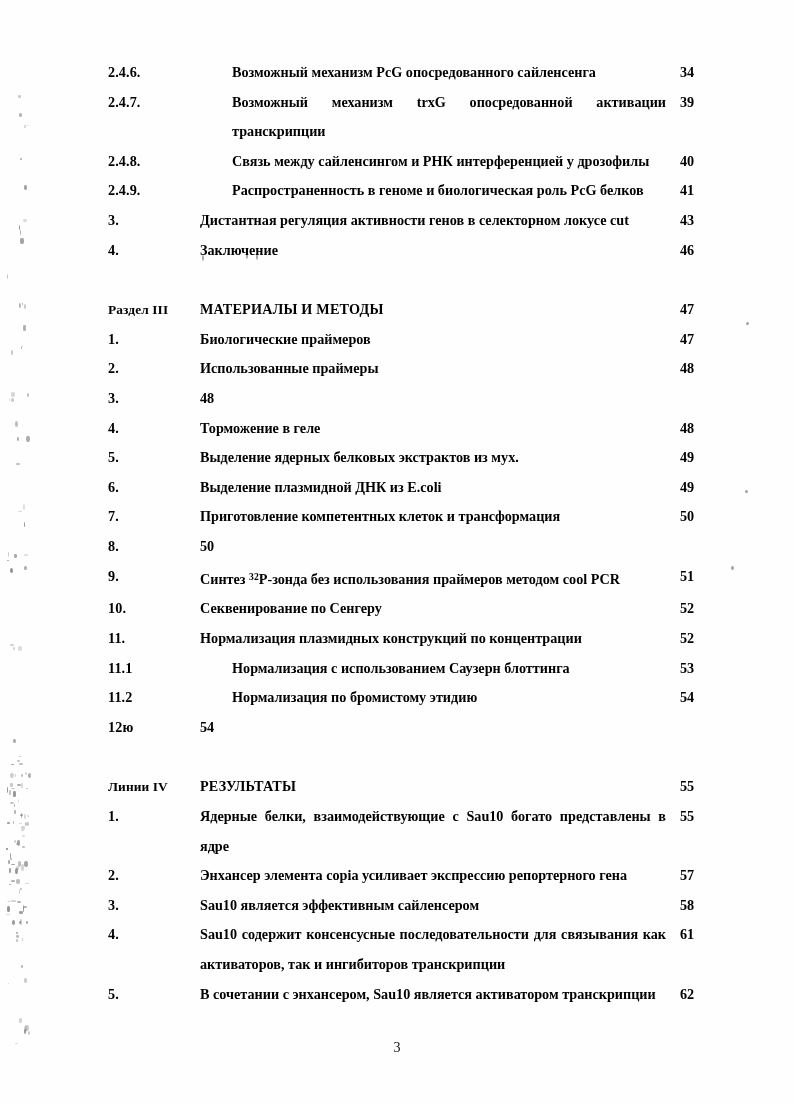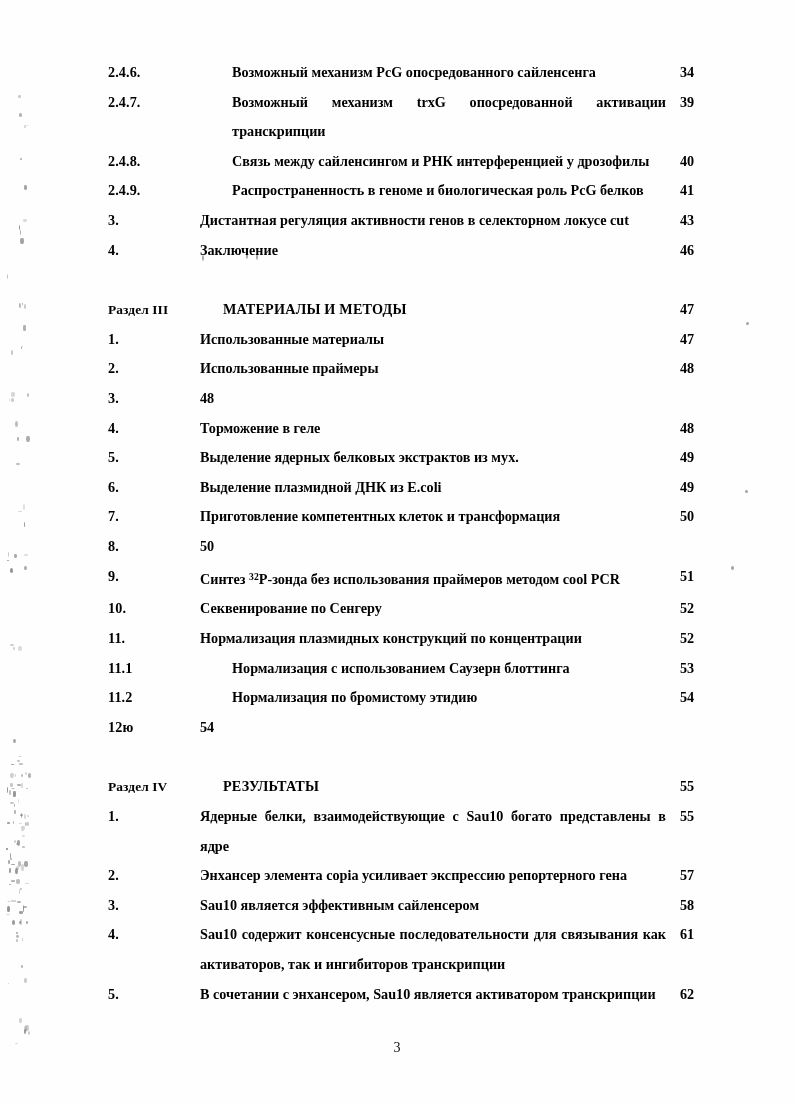--- a/index.html
+++ b/index.html
@@ -73,21 +73,21 @@
   
   .title {
     flex: 1 1 auto;
     padding-right: 14px;
     text-align: justify;
     text-justify: inter-word;
     hyphens: none;
   }
   .title.sub { padding-left: 32px; }     
   .title.flush { text-align: left; }      
-  .title.caps { letter-spacing: 0.2px; margin-left: 23px; }
+  .title.caps { letter-spacing: 0.2px; }
 
   
   .pg {
     flex: 0 0 40px;
     width: 40px;
     text-align: left;
     white-space: nowrap;
   }
 
   
@@ -289,21 +289,21 @@
         </div>
       </div>
       <div class="block">
         <div class="toc-row">
           <div class="num wide">Раздел III</div>
           <div class="title flush caps">МАТЕРИАЛЫ И МЕТОДЫ</div>
           <div class="pg">47</div>
         </div>
         <div class="toc-row">
           <div class="num">1.</div>
-          <div class="title flush">Использованные материалы</div>
+          <div class="title flush">Биологические праймеров</div>
           <div class="pg">47</div>
         </div>
         <div class="toc-row">
           <div class="num">2.</div>
           <div class="title flush">Использованные праймеры</div>
           <div class="pg">48</div>
         </div>
         <div class="toc-row">
           <div class="num">3.</div>
           <div class="pg">48</div>
@@ -357,21 +357,21 @@
           <div class="title sub flush">Нормализация по бромистому этидию</div>
           <div class="pg">54</div>
         </div>
         <div class="toc-row">
           <div class="num">12ю</div>
           <div class="pg">54</div>
         </div>
       </div>
       <div class="block">
         <div class="toc-row">
-          <div class="num wide">Раздел IV</div>
+          <div class="num wide">Линии IV</div>
           <div class="title flush caps">РЕЗУЛЬТАТЫ</div>
           <div class="pg">55</div>
         </div>
         <div class="toc-row">
           <div class="num">1.</div>
           <div class="title">Ядерные белки, взаимодействующие с Sau10 богато представлены в ядре</div>
           <div class="pg">55</div>
         </div>
         <div class="toc-row">
           <div class="num">2.</div>

